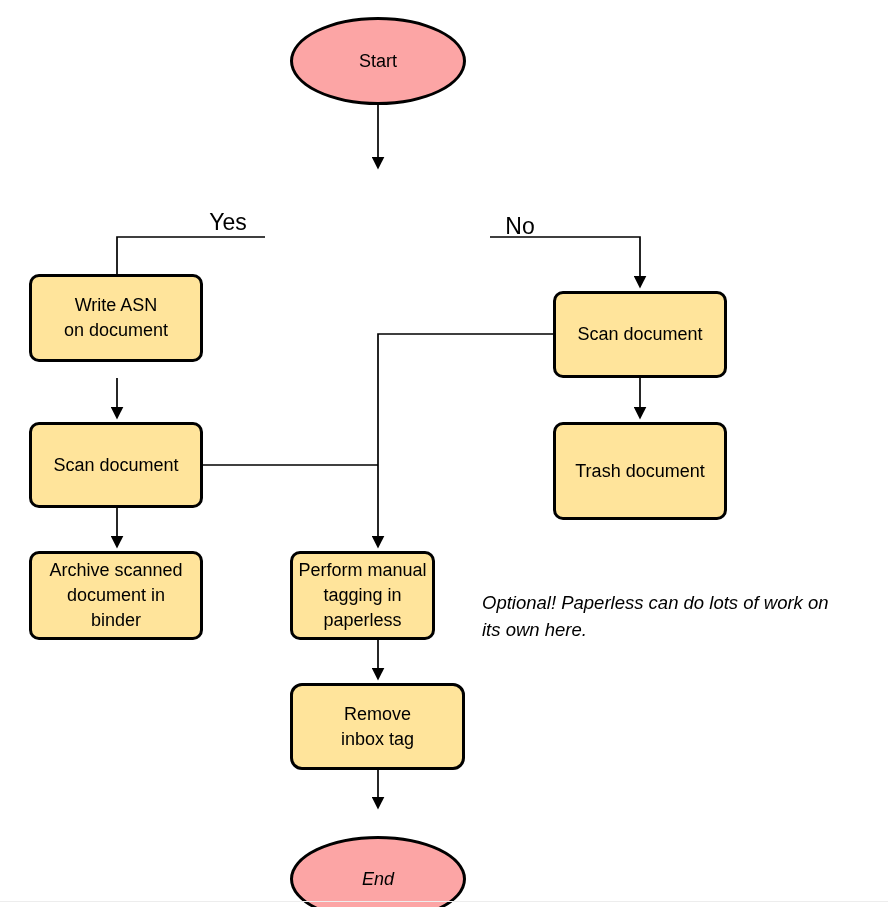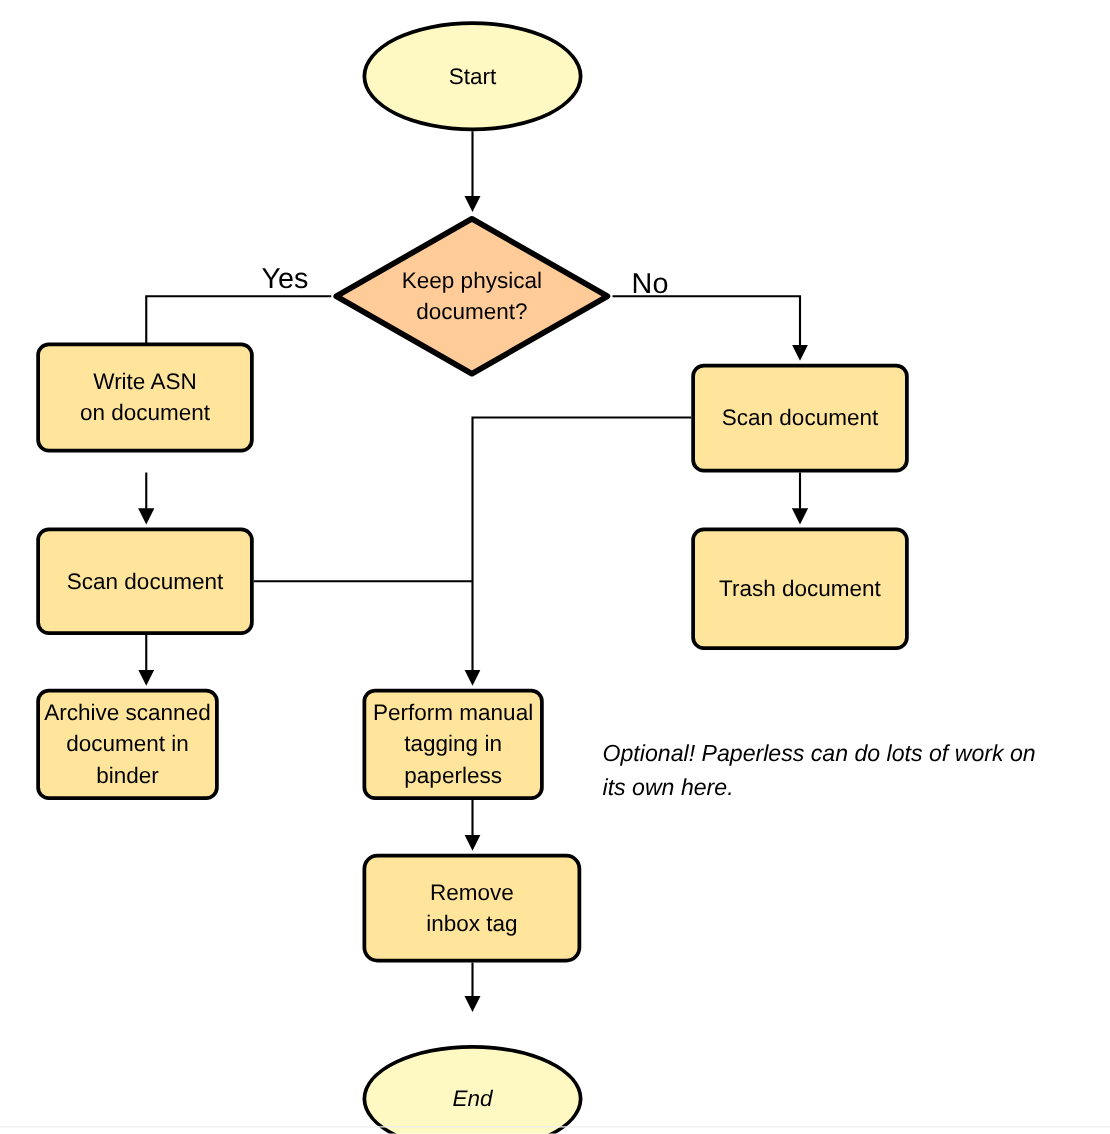--- a/index.html
+++ b/index.html
@@ -27,21 +27,21 @@
     white-space: pre-line;
     box-sizing: border-box;
     color: #000000;
   }
   .process {
     background: #ffe49b;
     border: 3px solid #000000;
     border-radius: 10px;
   }
   .terminal {
-    background: #fef9c3;
+    background: #fca5a5;
     border: 3px solid #000000;
     border-radius: 50%;
     text-align: center;
   }
   .diamond-wrap {
     background: transparent;
     border: none;
   }
   .diamond-wrap svg {
     position: absolute;
@@ -87,21 +87,21 @@
     width: 888px;
     height: 0;
     border-top: 1.5px solid #ededed;
   }
 
   
   #n-start        { left: 290px; top: 17px;  width: 176px; height: 88px; }
   #n-decision     { left: 265px; top: 172px; width: 225px; height: 130px; }
   #n-write-asn    { left: 29px;  top: 274px; width: 174px; height: 88px; }
   #n-scan-left    { left: 29px;  top: 422px; width: 174px; height: 86px; }
-  #n-archive      { left: 29px;  top: 551px; width: 146px; height: 89px; }
+  #n-archive      { left: 29px;  top: 551px; width: 174px; height: 89px; }
   #n-scan-right   { left: 553px; top: 291px; width: 174px; height: 87px; }
   #n-trash        { left: 553px; top: 422px; width: 174px; height: 98px; }
   #n-tagging      { left: 290px; top: 551px; width: 145px; height: 89px; }
   #n-remove-inbox { left: 290px; top: 683px; width: 175px; height: 87px; border-radius: 12px; }
   #n-end          { left: 290px; top: 836px; width: 176px; height: 86px; font-style: italic; }
 
   #lbl-yes { left: 203px; top: 209px; width: 50px; }
   #lbl-no  { left: 498px; top: 213px; width: 44px; }
 </style>
 </head>
@@ -124,27 +124,20 @@
     <path class="edge" d="M553 334 L378 334 L378 546" marker-end="url(#arrow)"></path>
     <path class="edge" d="M203 465 L378 465"></path>
     <path class="edge" d="M378 640 L378 678" marker-end="url(#arrow)"></path>
     <path class="edge" d="M378 770 L378 807" marker-end="url(#arrow)"></path>
   </svg>
 
   <div id="n-start" class="node terminal">
     <span>Start</span>
   </div>
 
-  <div id="n-decision" class="node diamond-wrap">
-    <svg width="225" height="130" viewBox="0 0 225 130">
-      <polygon points="112.5,3 221,65 112.5,127 4,65" fill="#ffcc99" stroke="#000000" stroke-width="4.5" stroke-linejoin="round"></polygon>
-    </svg>
-    <span class="diamond-label">Keep physical
-document?</span>
-  </div>
 
   <div id="n-write-asn" class="node process">
     <span>Write ASN
 on document</span>
   </div>
 
   <div id="n-scan-left" class="node process">
     <span>Scan document</span>
   </div>
 

